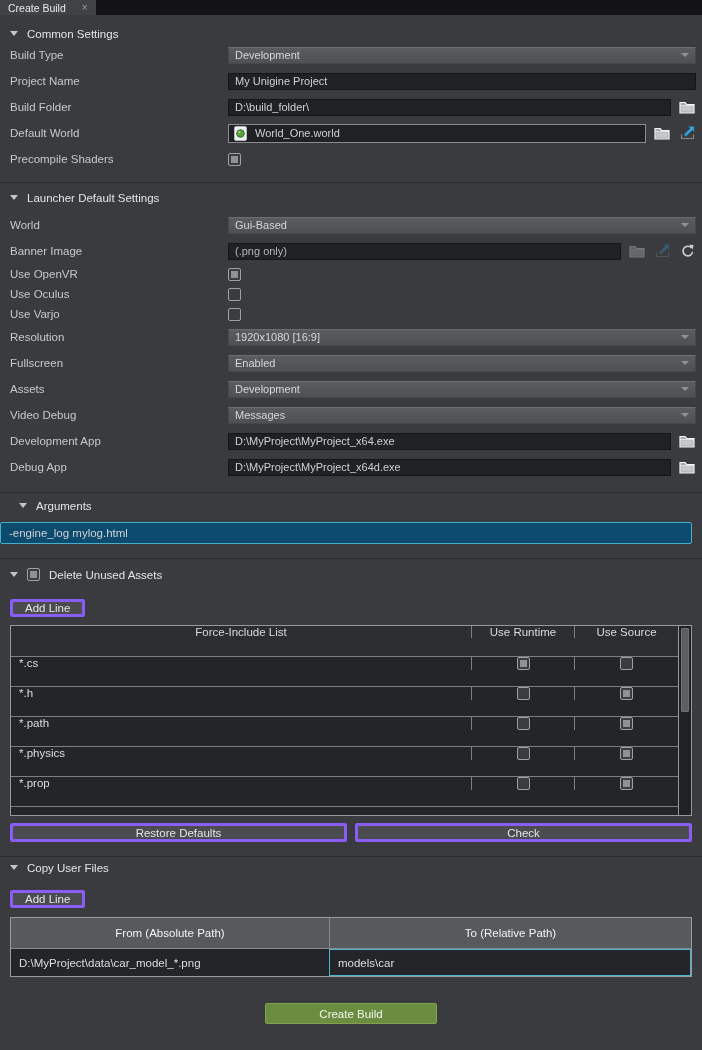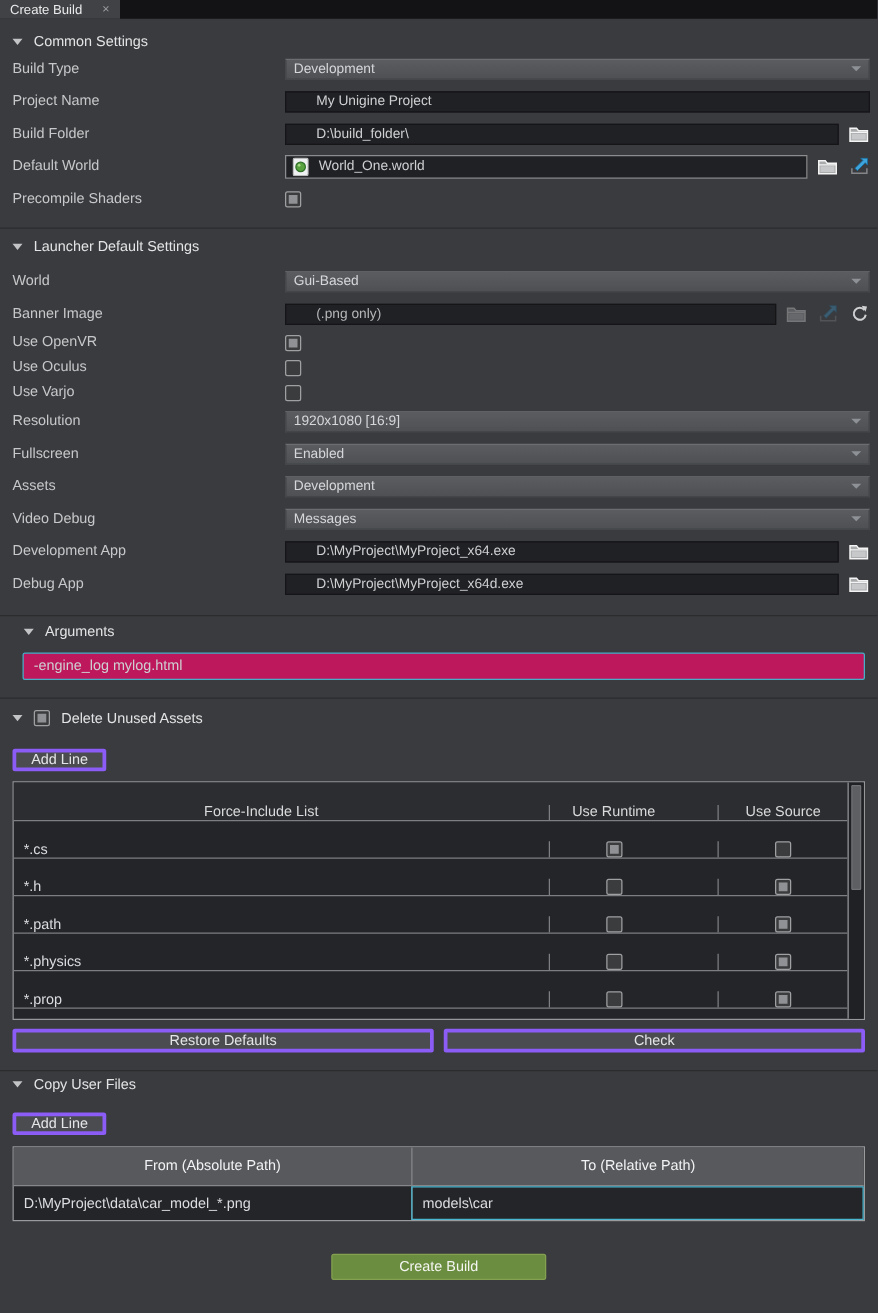--- a/index.html
+++ b/index.html
@@ -29,49 +29,49 @@
   .rlabel { width:218px; flex:none; color:#c7c8ca; font-size:11.5px; }
   .ctrl { flex:1; display:flex; align-items:center; gap:7px; min-width:0; }
 
   .dropdown { flex:1; height:17px; background:linear-gradient(#5a5c60,#4e5054);
     border:1px solid #45474a; border-top-color:#6b6d71; color:#d6d7d9; font-size:11px;
     display:flex; align-items:center; justify-content:space-between; padding:0 6px; }
   .chev { width:0; height:0; border-left:4px solid transparent;
     border-right:4px solid transparent; border-top:4px solid #8e9196; flex:none; }
 
   .tinput { flex:1; height:17px; background:#202124; border:1px solid #151518;
-    color:#ced0d2; font-size:11px; display:flex; align-items:center; padding:0 24px;
+    color:#ced0d2; font-size:11px; display:flex; align-items:center; padding:0 6px;
     white-space:nowrap; overflow:hidden; }
   .tinput.placeholder { color:#b5b6b8; }
   .tinput.world { height:19px; border:1px solid #8b8c8e; gap:8px; padding-left:4px; }
 
   .cb { width:13px; height:13px; border:1px solid #9fa0a2; border-radius:2px;
     background:#3b3c3e; flex:none; position:relative; }
   .cb.on::after { content:""; position:absolute; inset:2px; background:#909194; }
 
   .iconbtn { width:18px; height:16px; display:flex; align-items:center;
     justify-content:center; flex:none; }
   .iconbtn.dim { opacity:.32; }
 
   
-  .args-input { margin:8px 10px 0 18px; height:22px; background:#be185d;
+  .args-input { margin:8px 10px 0 0; height:22px; background:#0c4a6e;
     border:1px solid #46aec8; border-radius:2px; color:#ced0d2; font-size:11.5px;
     display:flex; align-items:center; padding:0 8px; }
 
   
   .btn { display:inline-flex; align-items:center; justify-content:center;
     height:18px; padding:0 12px; background:#4a4c4f; border:3px solid #8b5cf6;
     border-radius:2px; color:#e4e5e6; font-size:11.5px; }
   .addline { margin-left:10px; }
 
   
   .tablewrap { display:flex; margin:8px 10px 0 10px; border:1px solid #97989a;
     background:#232528; }
   .tmain { flex:1; min-width:0; }
-  .trow { display:flex; height:30px; align-items:flex-end; border-top:1px solid #7c7e81;gap:32px; }
+  .trow { display:flex; height:30px; align-items:flex-start; border-top:1px solid #7c7e81; }
   .trow:first-child { border-top:none; }
   .trow.cut { height:9px; overflow:hidden; }
   .thead1 { background:#2c2d30; }
   .thead1 .tcell { color:#d9dadb; font-size:11.5px; }
   .tcell { display:flex; align-items:center; justify-content:center;
     color:#dcdde0; font-size:11.5px; }
   .tcell.pat { flex:1; justify-content:flex-start; padding-left:8px; min-width:0; }
   .tcell.c2 { width:103px; border-left:1px solid #7c7e81; flex:none; }
   .tcell.c3 { width:104px; border-left:1px solid #7c7e81; flex:none; }
   .scrollcol { width:13px; border-left:1px solid #97989a; background:#202124; position:relative; }

